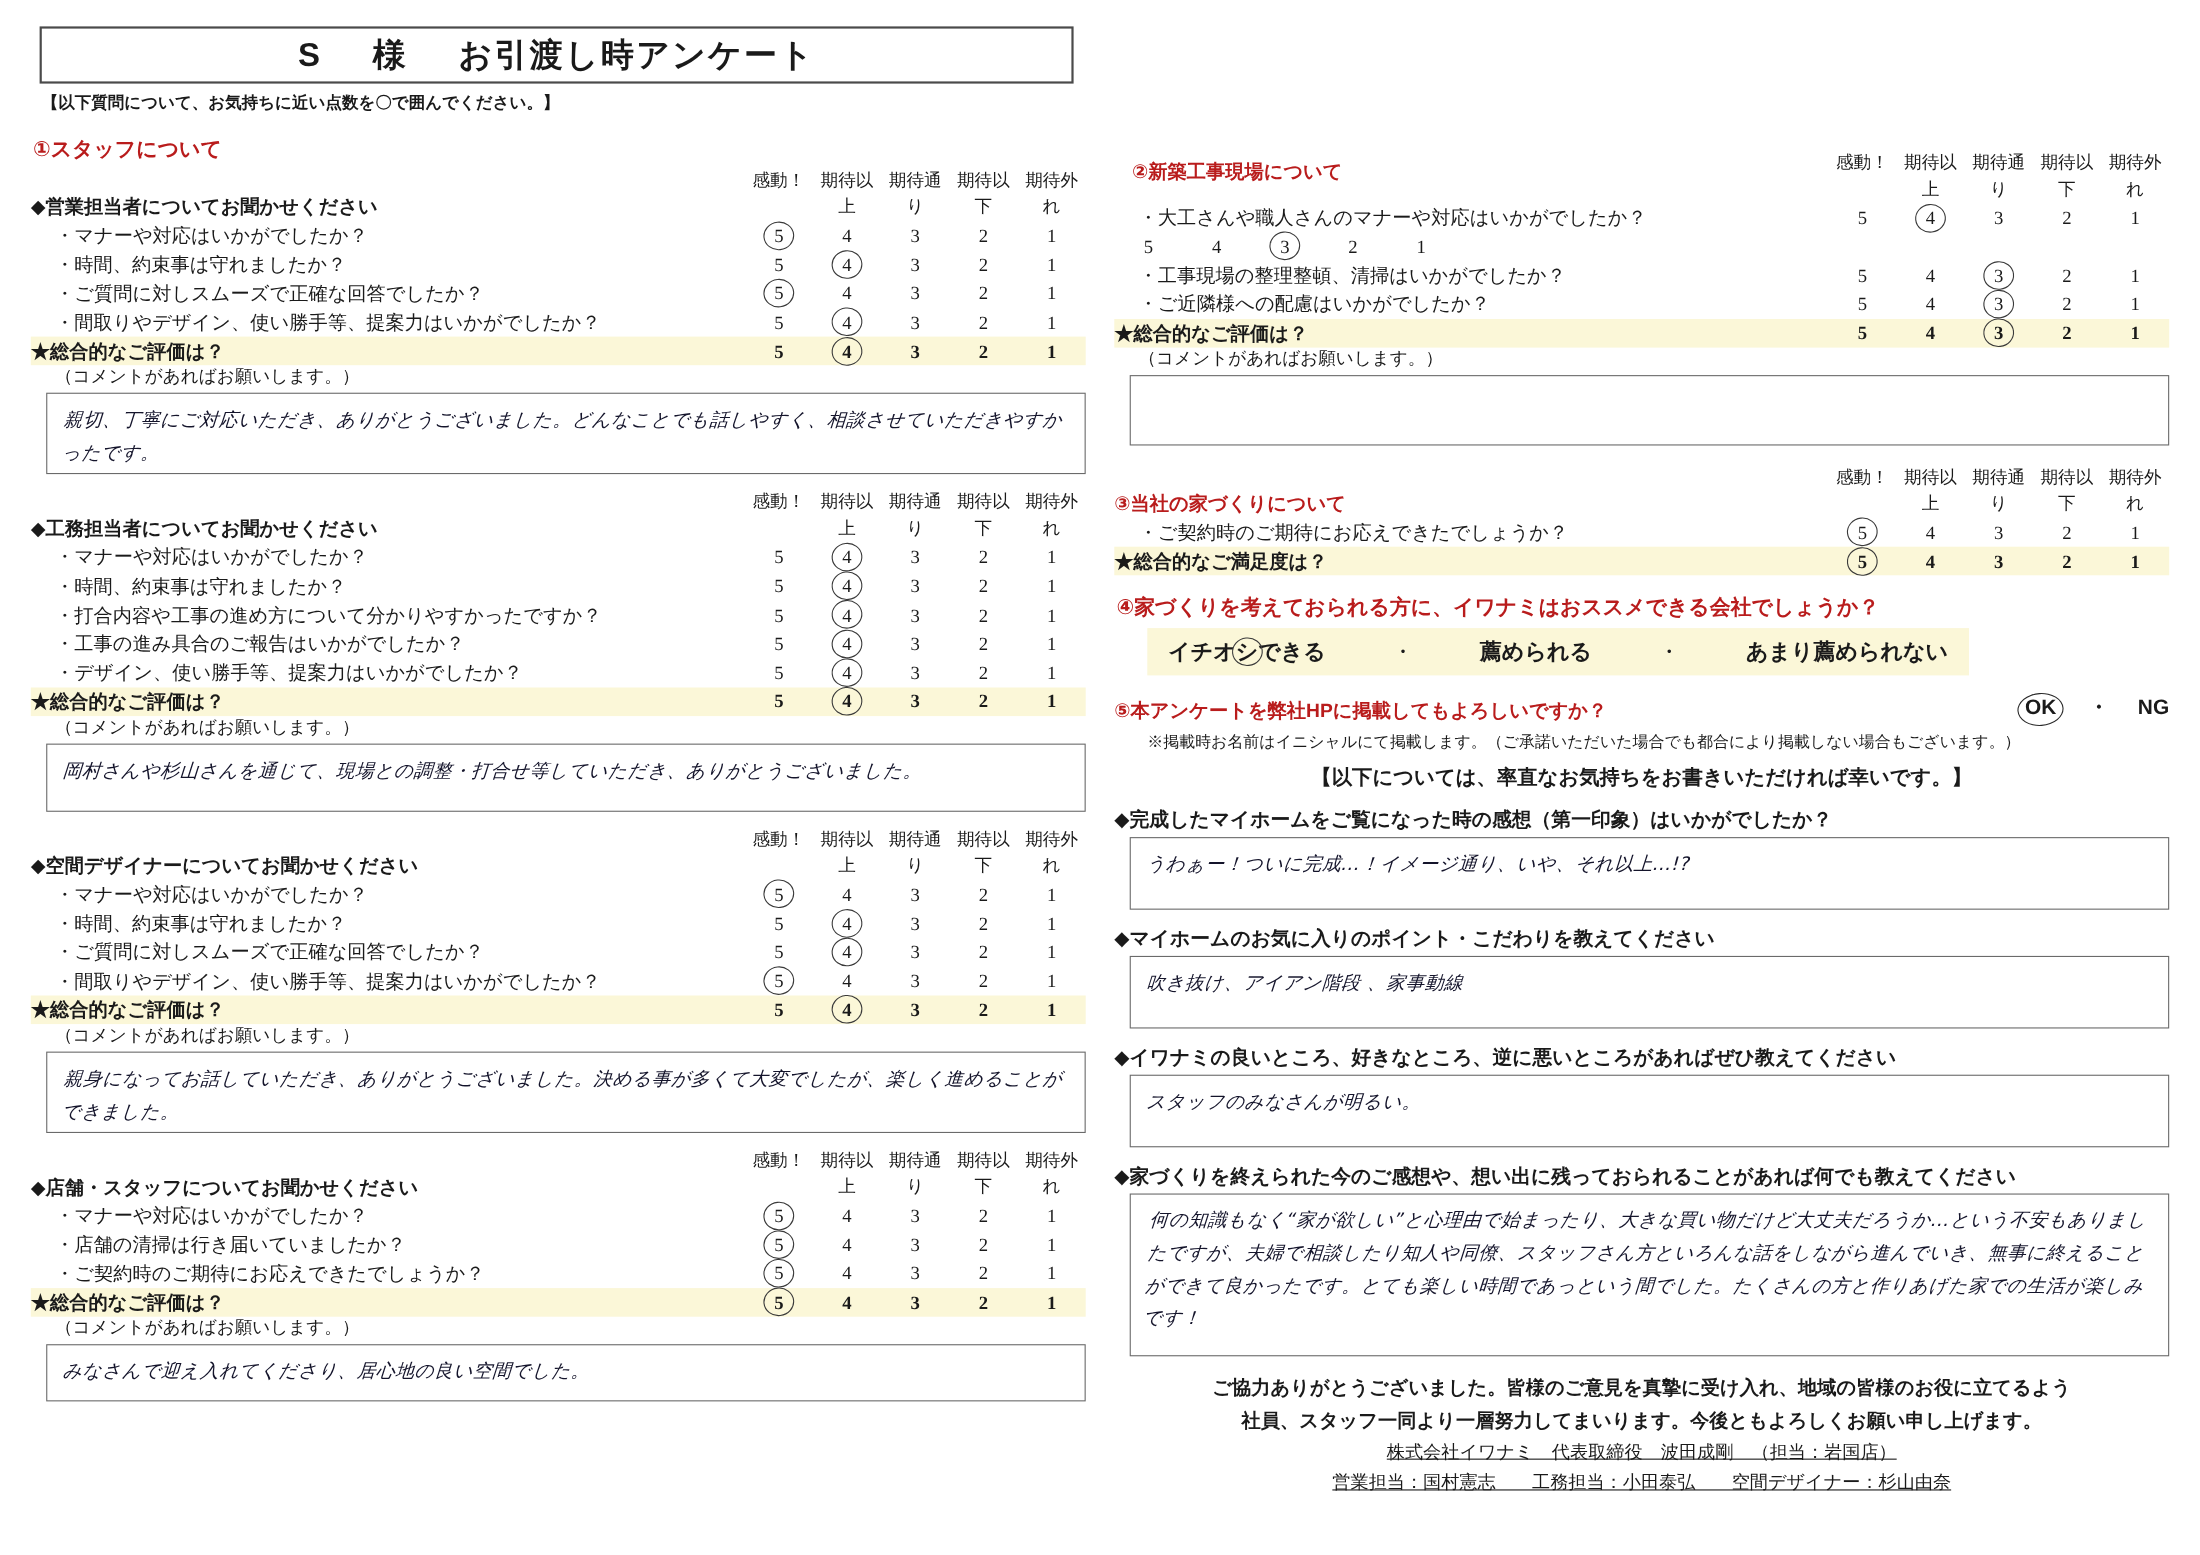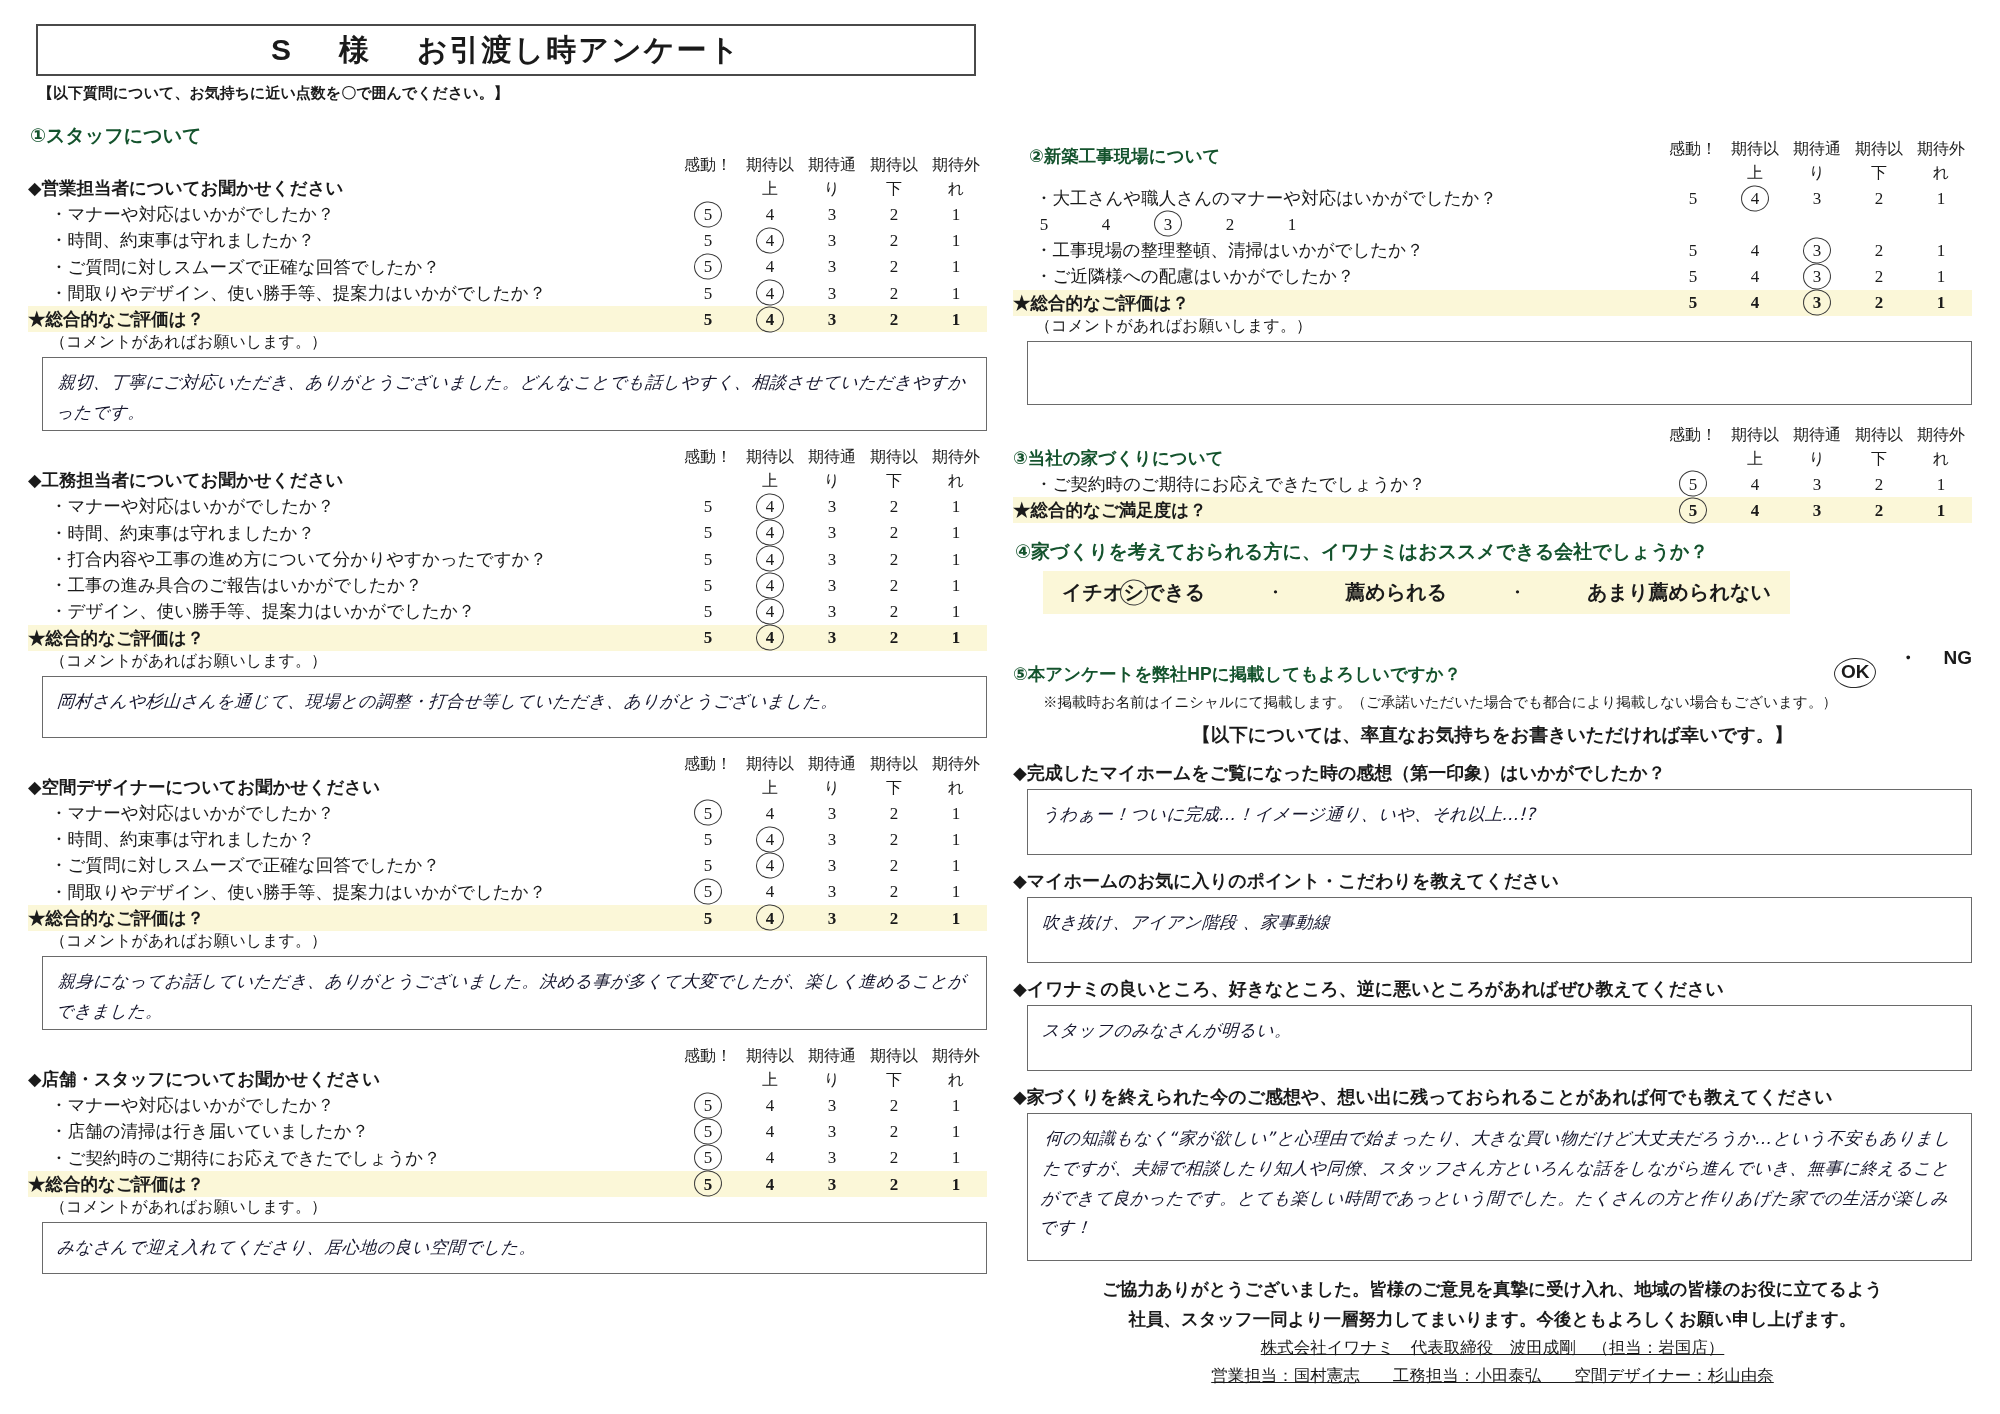--- a/index.html
+++ b/index.html
@@ -30,21 +30,21 @@
     font-family:"Liberation Sans","DejaVu Sans",sans-serif;
   }
 
   
   .cols{ display:flex; gap:26px; margin-top:20px; }
   .col{ width:970px; }
   .col.right{ padding-top:4px; }
 
   
   .sec-head{
-    color:#14532d; font-weight:700; font-size:19px; margin:0 0 4px 2px;
+    color:#b91c1c; font-weight:700; font-size:19px; margin:0 0 4px 2px;
     font-family:"Liberation Sans","DejaVu Sans",sans-serif;
   }
   .sub-head{
     font-weight:700; font-size:19px; margin:0; padding:0;
     font-family:"Liberation Sans","DejaVu Sans",sans-serif;
   }
 
   
   .qblock{ margin-bottom:4px; }
   .qrow{ display:flex; align-items:flex-end; line-height:1.5; }
@@ -101,21 +101,21 @@
     font-weight:700; font-size:20px;
     width:747px;
   }
   .choice-strip .dot{ font-weight:400; }
 
   .okng{
     display:flex; align-items:center; gap:26px;
     font-family:"Liberation Sans","DejaVu Sans",sans-serif;
     font-weight:700; font-size:19px;
   }
-  .circled-wide{ position:relative; display:inline-block; padding:0 3px;margin-top:28px; }
+  .circled-wide{ position:relative; display:inline-block; padding:0 3px; }
   .circled-wide::after{
     content:""; position:absolute; left:50%; top:50%;
     width:40px; height:28px; border:1.8px solid #2a2a2a;
     border-radius:50%; transform:translate(-50%,-50%) rotate(-4deg);
   }
   .small-note{ font-size:14.5px; margin:6px 0 0 30px; }
 
   .free-head{
     font-weight:700; font-size:18px; margin:14px 0 2px 0;
     font-family:"Liberation Sans","DejaVu Sans",sans-serif;

